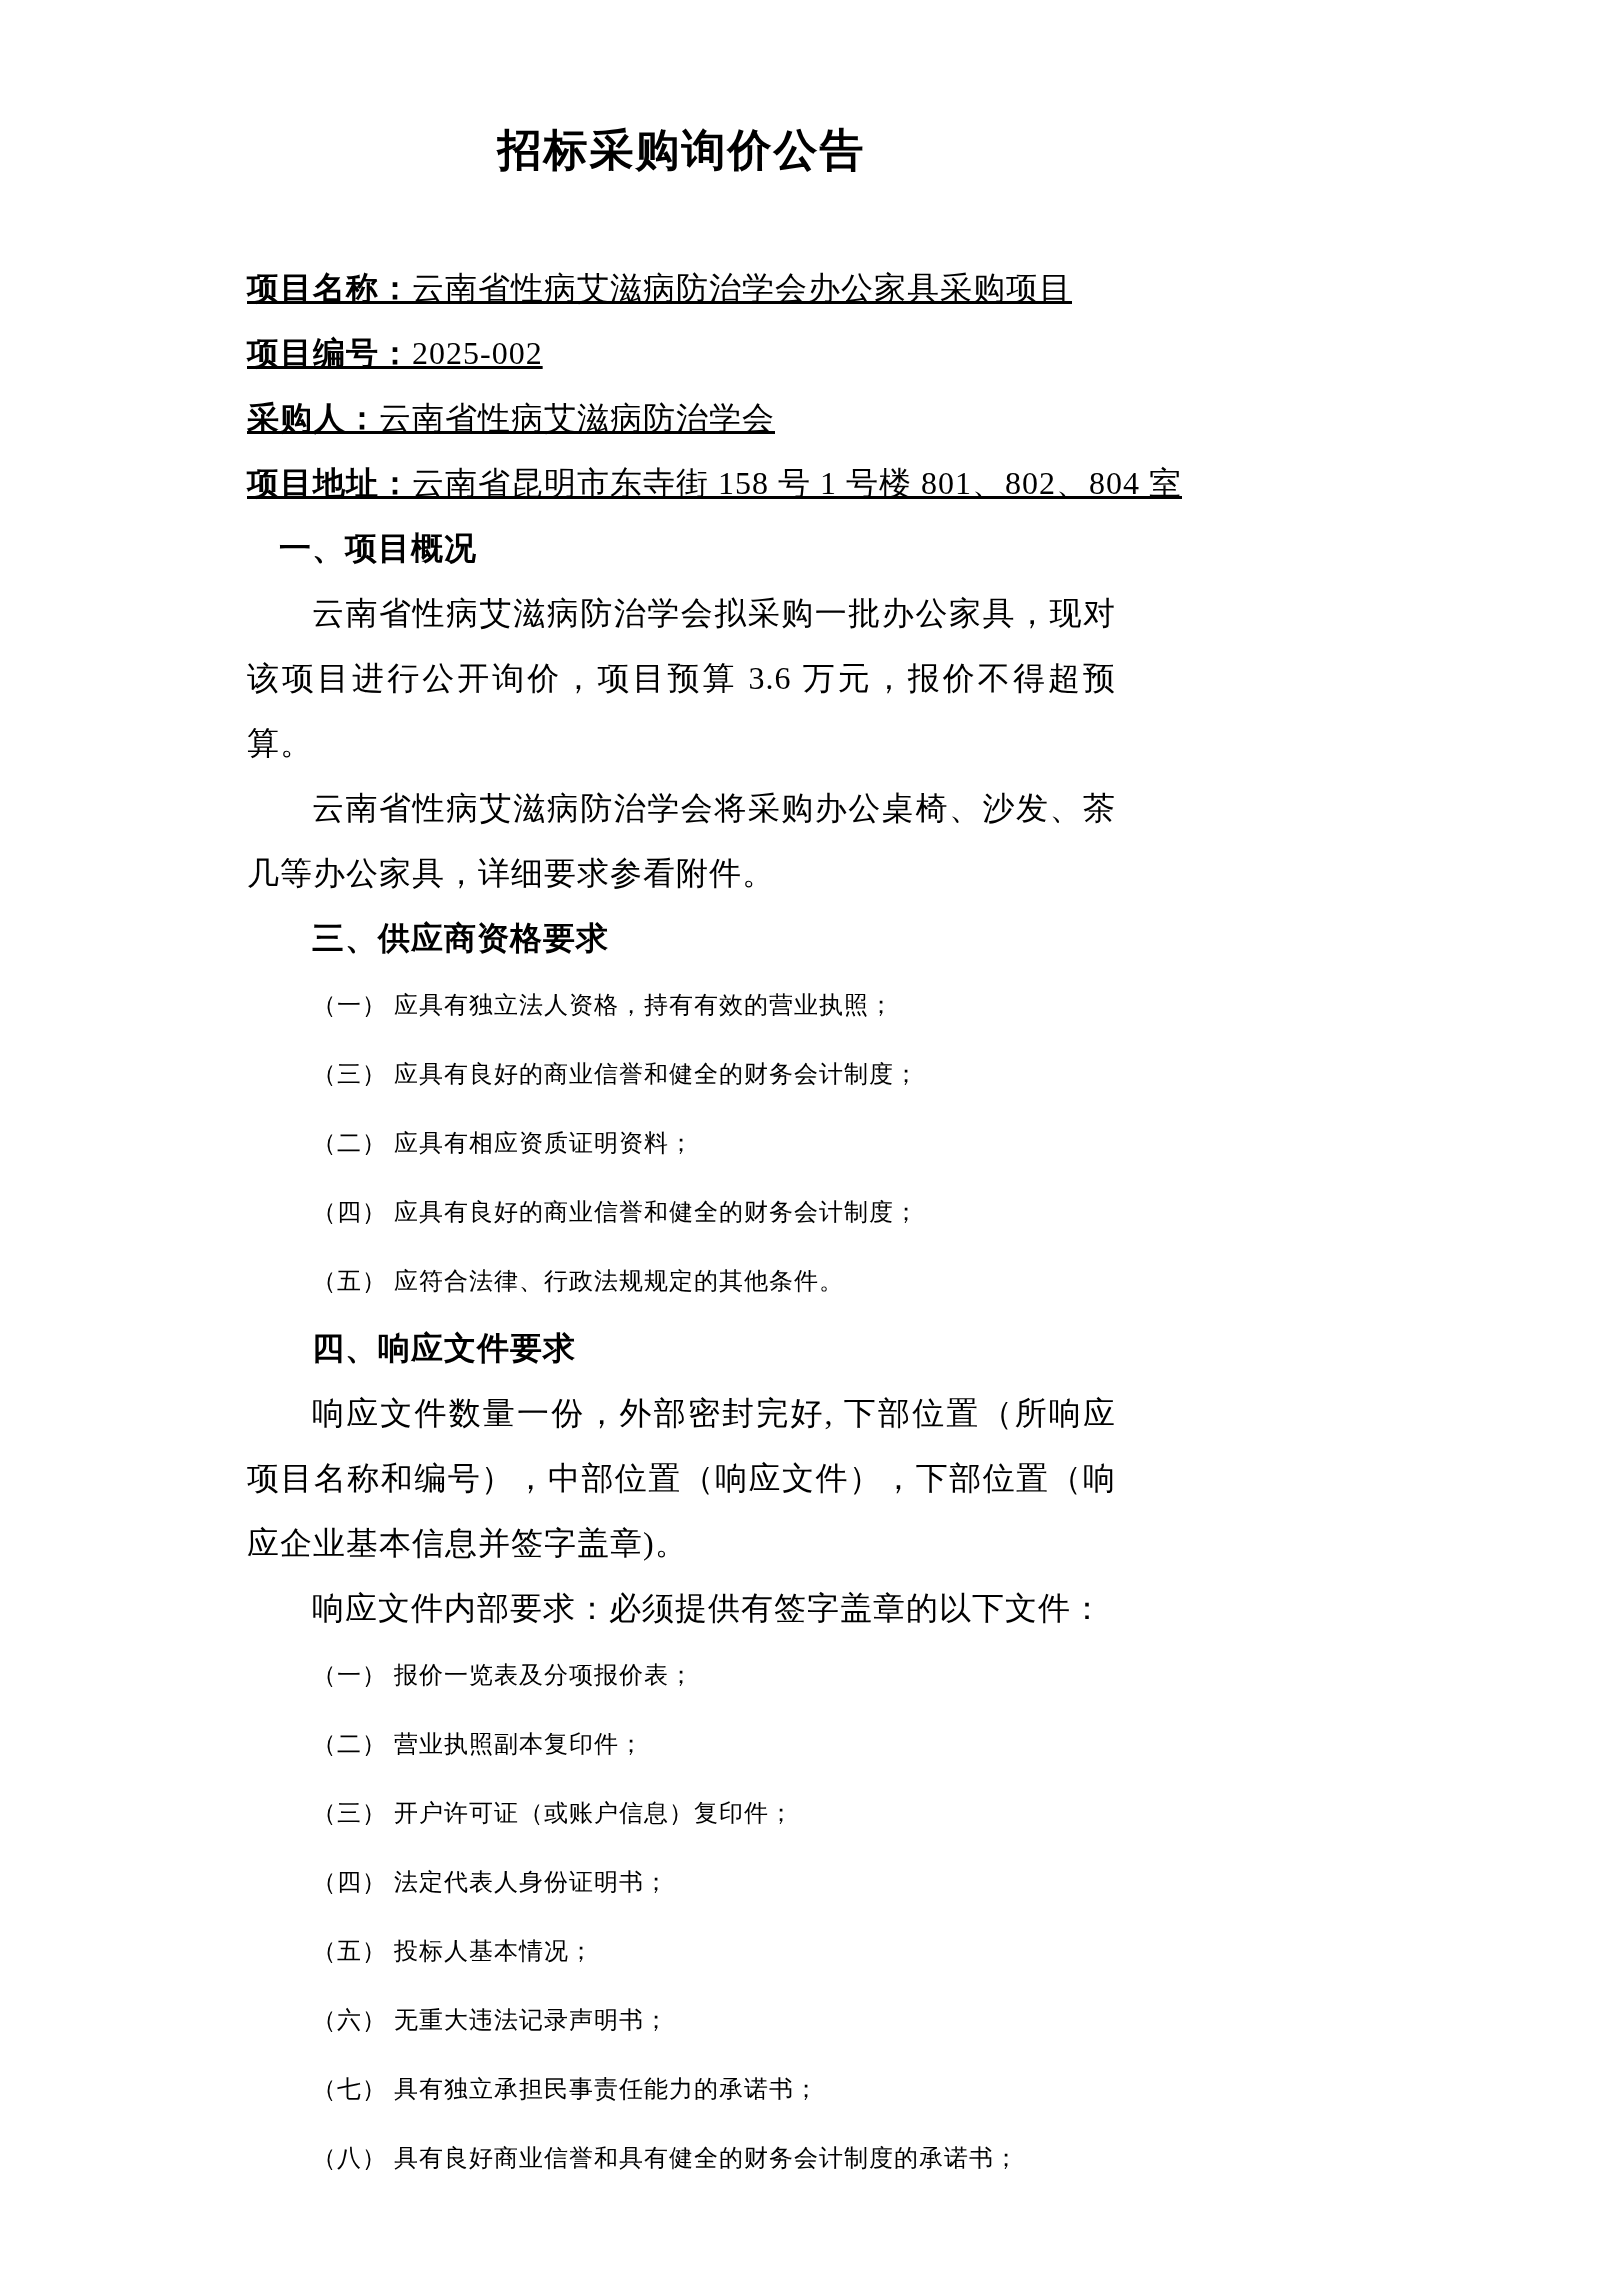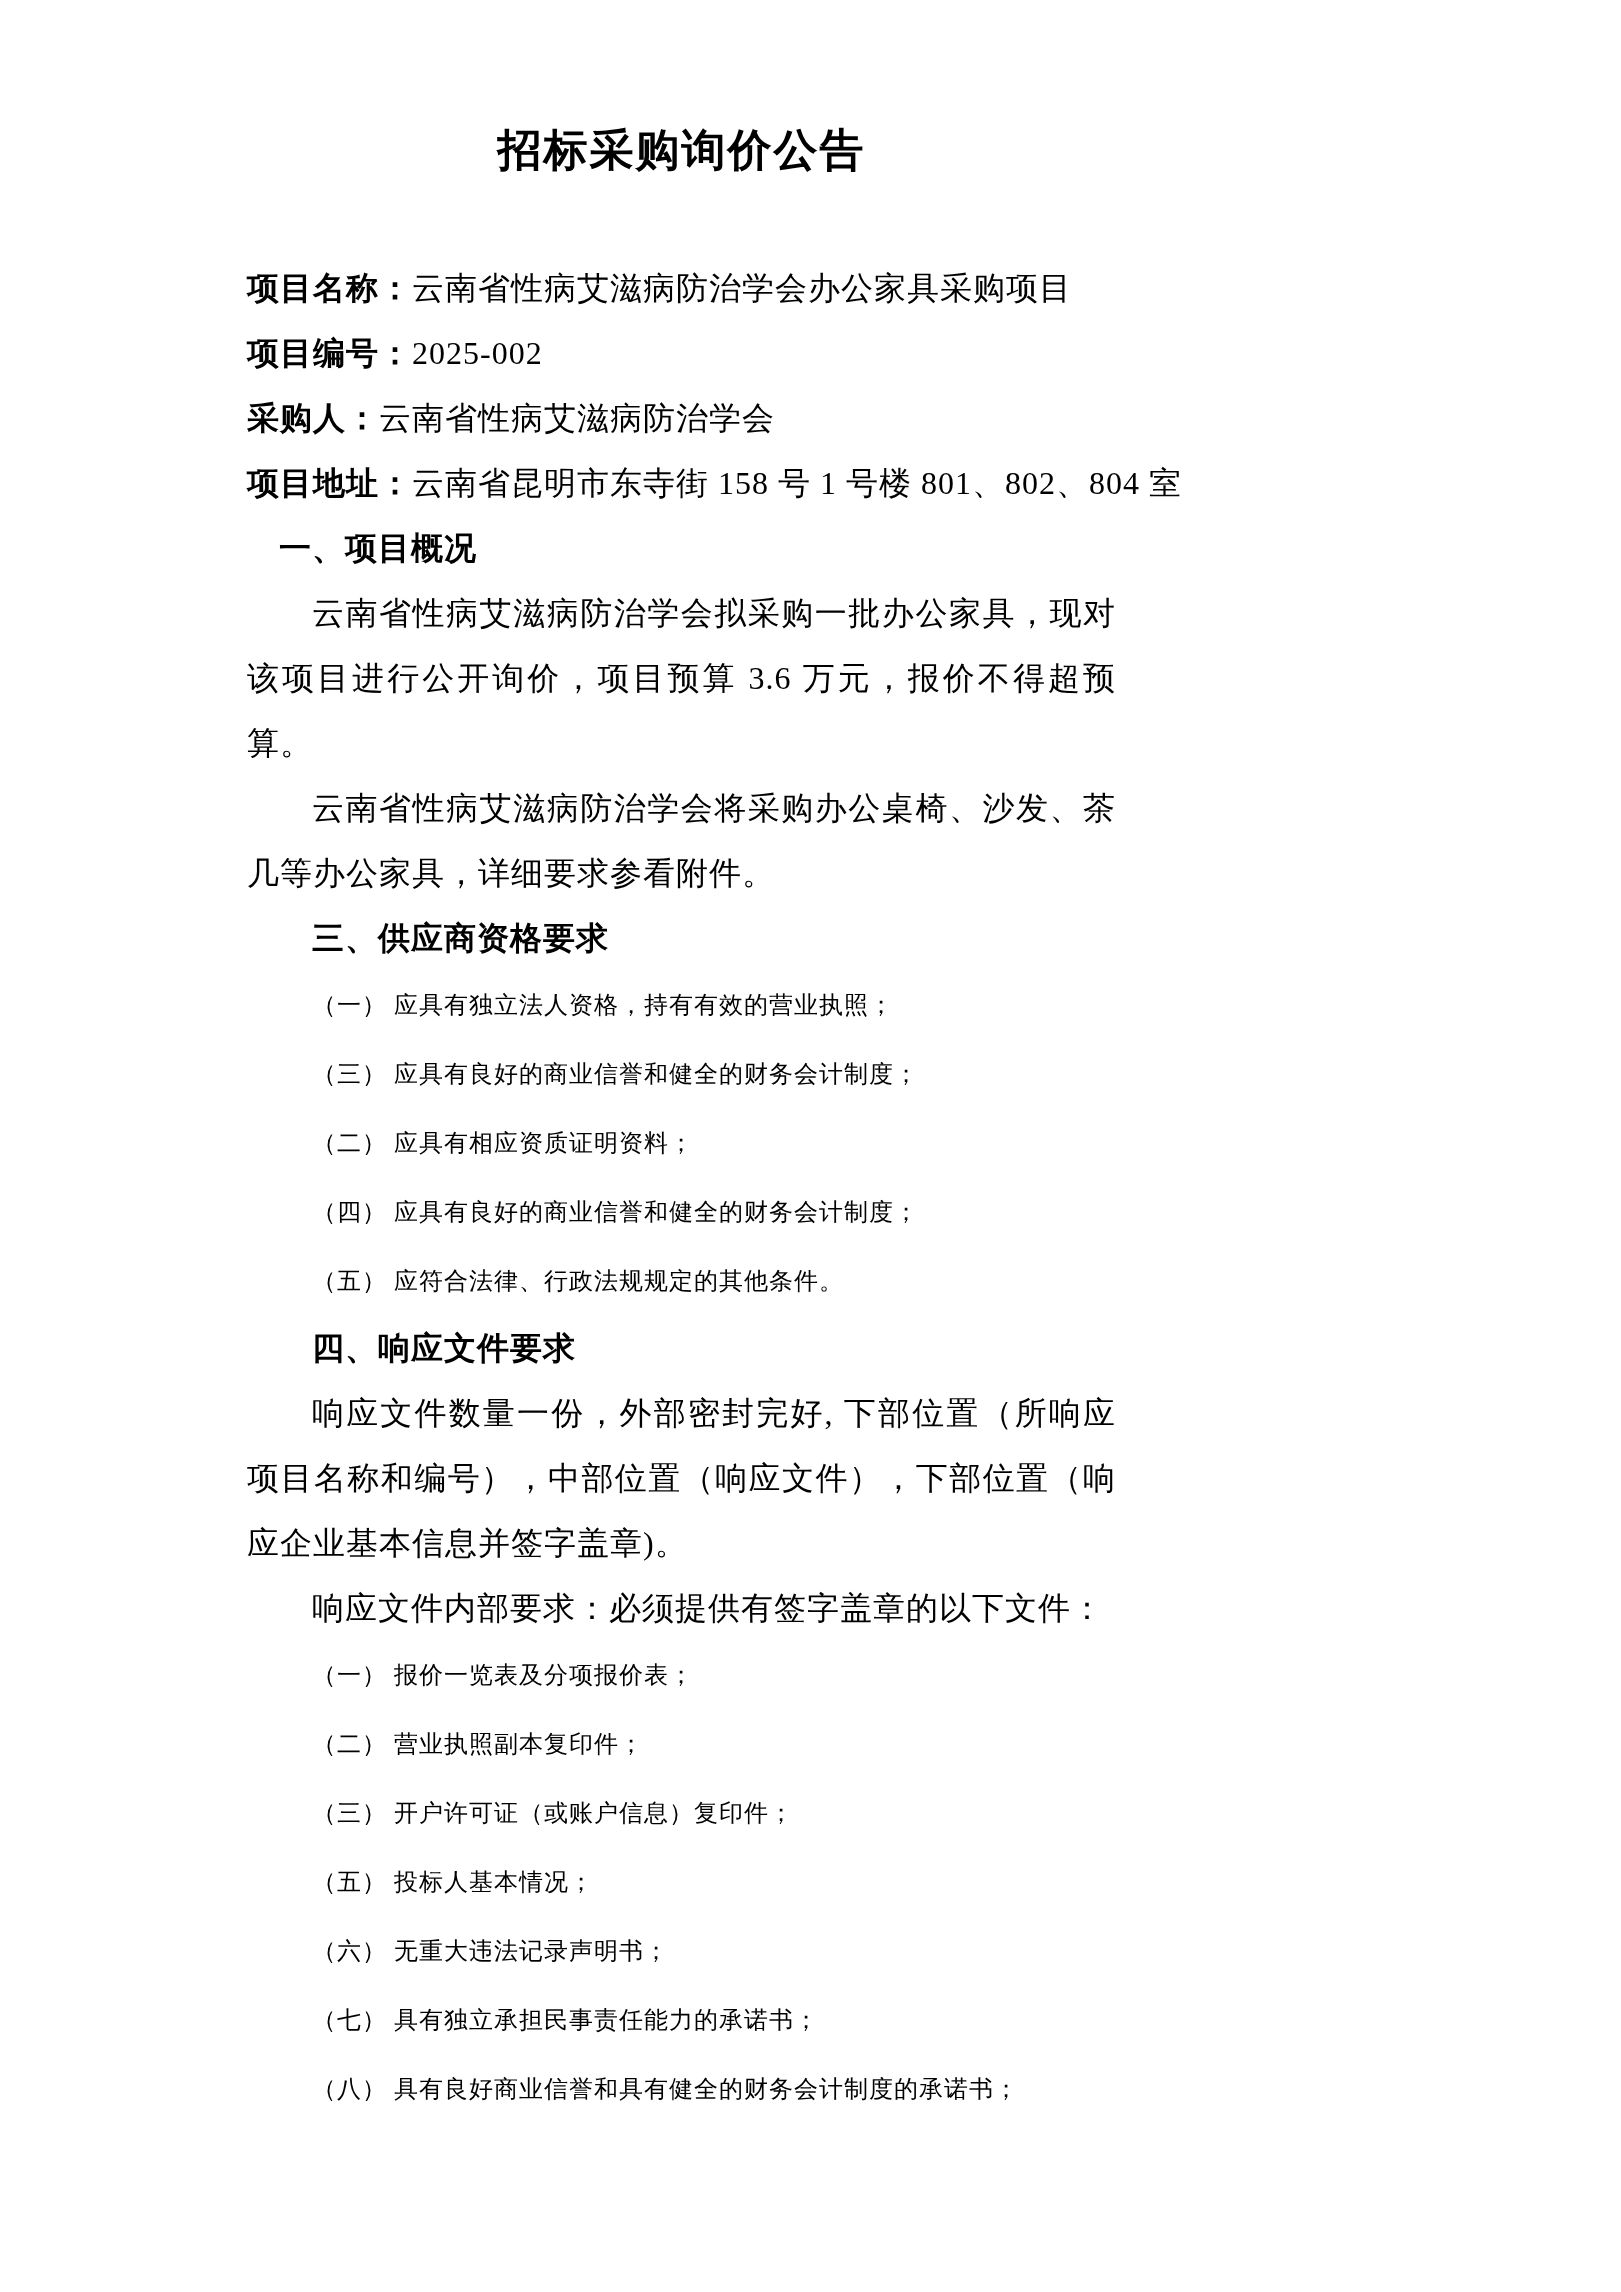--- a/index.html
+++ b/index.html
@@ -27,20 +27,21 @@
     line-height: 69px;
     font-weight: bold;
     text-align: center;
     letter-spacing: 2px;
   }
   .meta-line {
     font-size: 32px;
     line-height: 65px;
     letter-spacing: 1px;
     white-space: nowrap;
+    text-decoration: underline;
   }
   .meta-label {
     font-weight: bold;
   }
   .sec-heading {
     font-size: 32px;
     line-height: 65px;
     font-weight: bold;
     letter-spacing: 1px;
     padding-left: 65px;
@@ -90,19 +91,20 @@
   <div class="item">（二） 应具有相应资质证明资料；</div>
   <div class="item">（四） 应具有良好的商业信誉和健全的财务会计制度；</div>
   <div class="item">（五） 应符合法律、行政法规规定的其他条件。</div>
 
   <div class="sec-heading">四、响应文件要求</div>
   <p class="para">响应文件数量一份，外部密封完好, 下部位置（所响应项目名称和编号），中部位置（响应文件），下部位置（响应企业基本信息并签字盖章)。</p>
   <p class="para">响应文件内部要求：必须提供有签字盖章的以下文件：</p>
   <div class="item">（一） 报价一览表及分项报价表；</div>
   <div class="item">（二） 营业执照副本复印件；</div>
   <div class="item">（三） 开户许可证（或账户信息）复印件；</div>
+  <div class="item">（四） 法定代表人身份证明书；</div>
   <div class="item">（五） 投标人基本情况；</div>
   <div class="item">（六） 无重大违法记录声明书；</div>
   <div class="item">（七） 具有独立承担民事责任能力的承诺书；</div>
   <div class="item">（八） 具有良好商业信誉和具有健全的财务会计制度的承诺书；</div>
 
 </div>
 
 
 </body></html>

